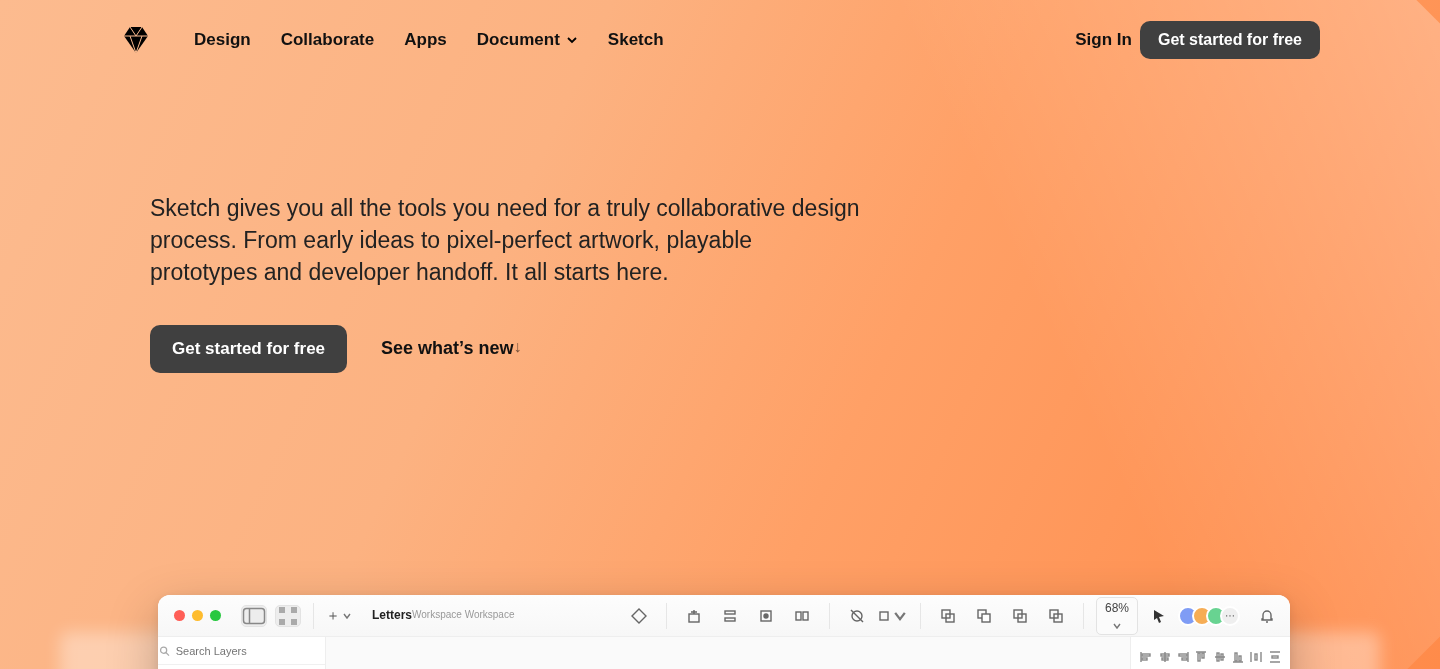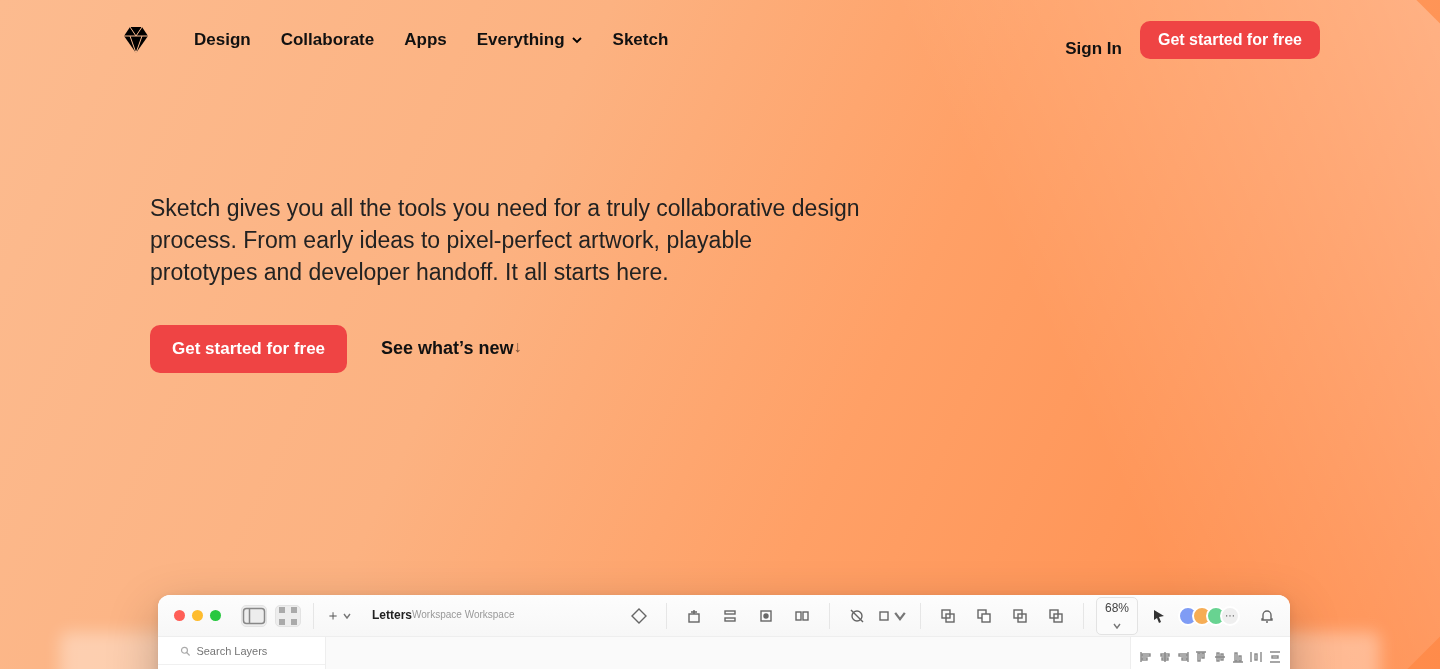--- a/index.html
+++ b/index.html
@@ -29,24 +29,24 @@
     height: 80px;
     display: flex;
     align-items: center;
     padding: 0 120px;
   }
   .nav-left { display: flex; align-items: center; gap: 32px; }
   .logo { width: 32px; height: 30px; display:flex; align-items:center; justify-content:center; }
   .nav-links { display: flex; gap: 30px; margin-left: 10px; }
   .nav-link { font-weight: 600; font-size: 17px; cursor: pointer; display:flex; align-items:center; gap:6px; }
   .chev-down { width: 12px; height: 12px; }
-  .nav-right { margin-left: auto; display: flex; align-items: flex-end; gap: 18px; }
+  .nav-right { margin-left: auto; display: flex; align-items: center; gap: 8px; }
   .signin { font-weight: 700; font-size: 17px; cursor: pointer; }
   .btn-black {
-    background: #ef4444; color: #fff; font-weight: 600; font-size: 16px;
+    background: #404040; color: #fff; font-weight: 600; font-size: 16px;
     padding: 10px 18px; border-radius: 10px; cursor: pointer; border: none;
   }
 
   
   .hero {
     position: absolute;
     top: 160px;
     left: 150px;
     width: 760px;
   }
@@ -119,21 +119,21 @@
   .avatars { display:flex; align-items:center; margin-left:4px; }
   .av { width:20px; height:20px; border-radius:50%; border:2px solid #fff; margin-left:-6px; }
   .av1{background:#7f9cf5;} .av2{background:#f6ad55;} .av3{background:#68d391;}
   .more-dots { width:20px;height:20px;border-radius:50%;background:#efefef;display:flex;align-items:center;justify-content:center;font-size:10px;color:#555;margin-left:-6px;border:2px solid #fff;}
   .bell { margin-left:6px; }
 
   
   .row2 { display:flex; height:40px; }
   .left-pane { width:168px; border-right:1px solid #eee; display:flex; flex-direction:column; }
   .search-row {
-    display:flex; align-items:center; gap:6px; height:28px; padding:0 22px;
+    display:flex; align-items:center; gap:6px; height:28px; padding:0 1px;
     border-bottom:1px solid #f0f0f0;
   }
   .search-row svg{width:12px;height:12px;stroke:#aaa;fill:none;stroke-width:1.6;}
   .search-row input{
     border:none; outline:none; background:transparent; font-size:11px; color:#666; width:100%;
   }
   .canvas { flex:1; background:#fafafa; }
   .right-pane { width:160px; border-left:1px solid #eee; display:flex; align-items:center; justify-content:space-around; padding:4px 6px; }
   .align-ico { width:16px; height:16px; display:flex; align-items:center; justify-content:center; color:#888; cursor:pointer;}
   .align-ico svg{width:14px;height:14px;stroke:#888;fill:none;stroke-width:1.4;}
@@ -159,21 +159,21 @@
         <polyline points="10,2 16,11 22,2" stroke="#fcbb8f" stroke-width="1" fill="none"></polyline>
         <polyline points="4,11 16,28 28,11" stroke="#fcbb8f" stroke-width="0" fill="none"></polyline>
         <polyline points="10,11 16,28 22,11" stroke="#fcbb8f" stroke-width="1" fill="none"></polyline>
       </svg>
     </div>
     <div class="nav-links">
       <div class="nav-link">Design</div>
       <div class="nav-link">Collaborate</div>
       <div class="nav-link">Apps</div>
       <div class="nav-link">
-        <span>Everything</span>
+        <span>Document</span>
         <svg class="chev-down" viewBox="0 0 12 12">
             <polyline points="2,4 6,8 10,4" fill="none" stroke="#000" stroke-width="1.8"></polyline>
           </svg>
       </div>
       <div class="nav-link">Sketch</div>
     </div>
   </div>
   <div class="nav-right">
     <div class="signin">Sign In</div>
     <button class="btn-black">Get started for free</button>

